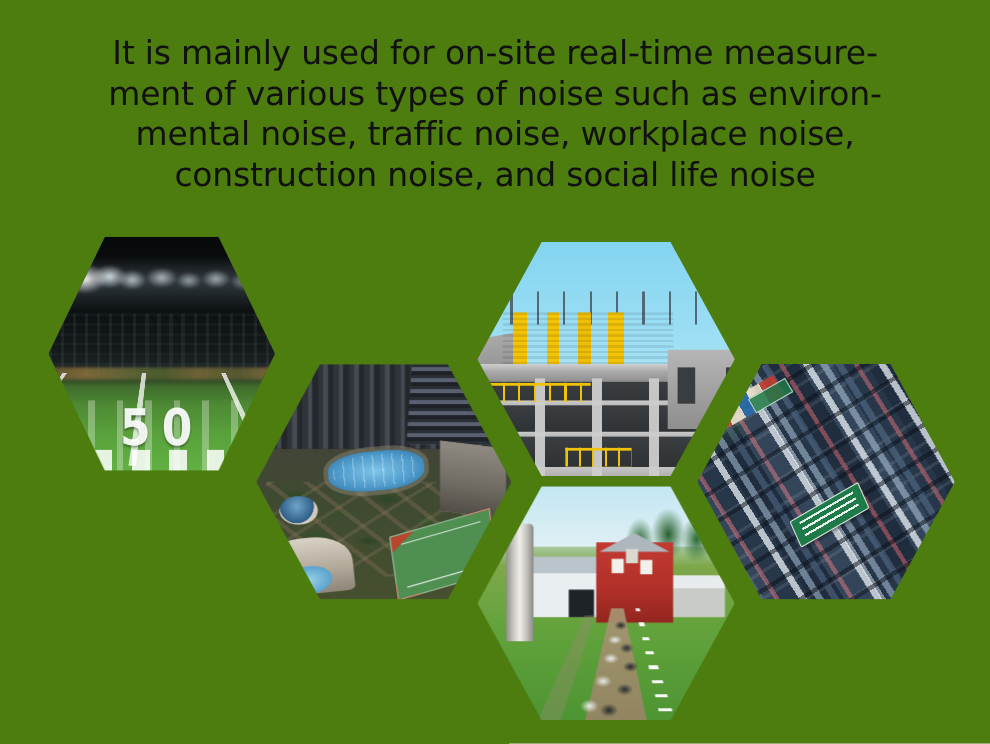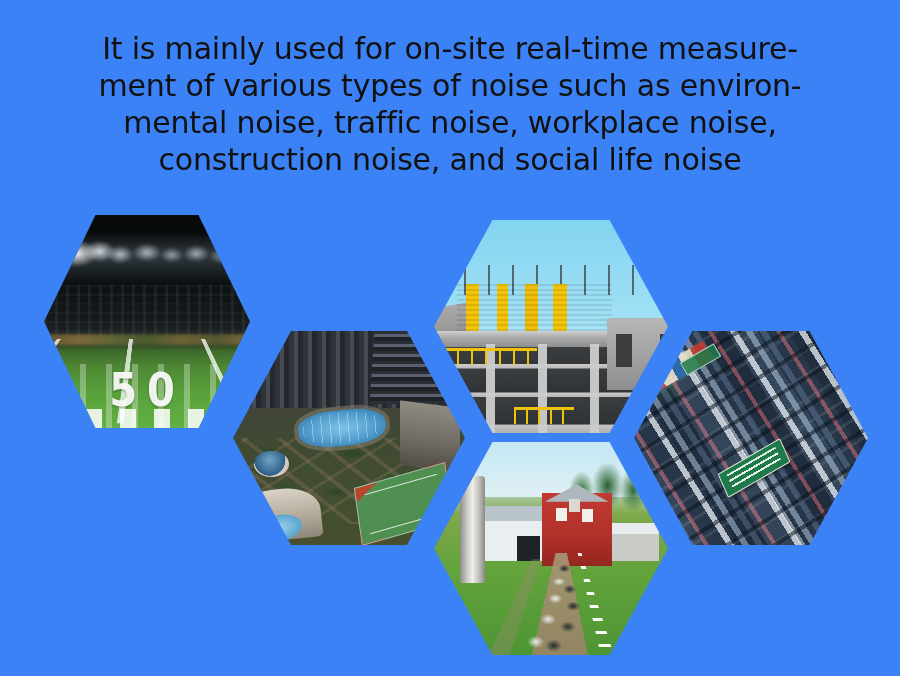--- a/index.html
+++ b/index.html
@@ -13,21 +13,21 @@
     background: #ffffff;
     font-family: "DejaVu Sans", "Liberation Sans", sans-serif;
     overflow: hidden;
     position: relative;
   }
 
   #stage {
     position: relative;
     width: 900px;
     height: 676px;
-    background: #3b82f6;
+    background: #4d7c0f;
     overflow: hidden;
   }
 
   
   .headline {
     position: absolute;
     left: 0;
     top: 30px;
     width: 900px;
     text-align: center;

